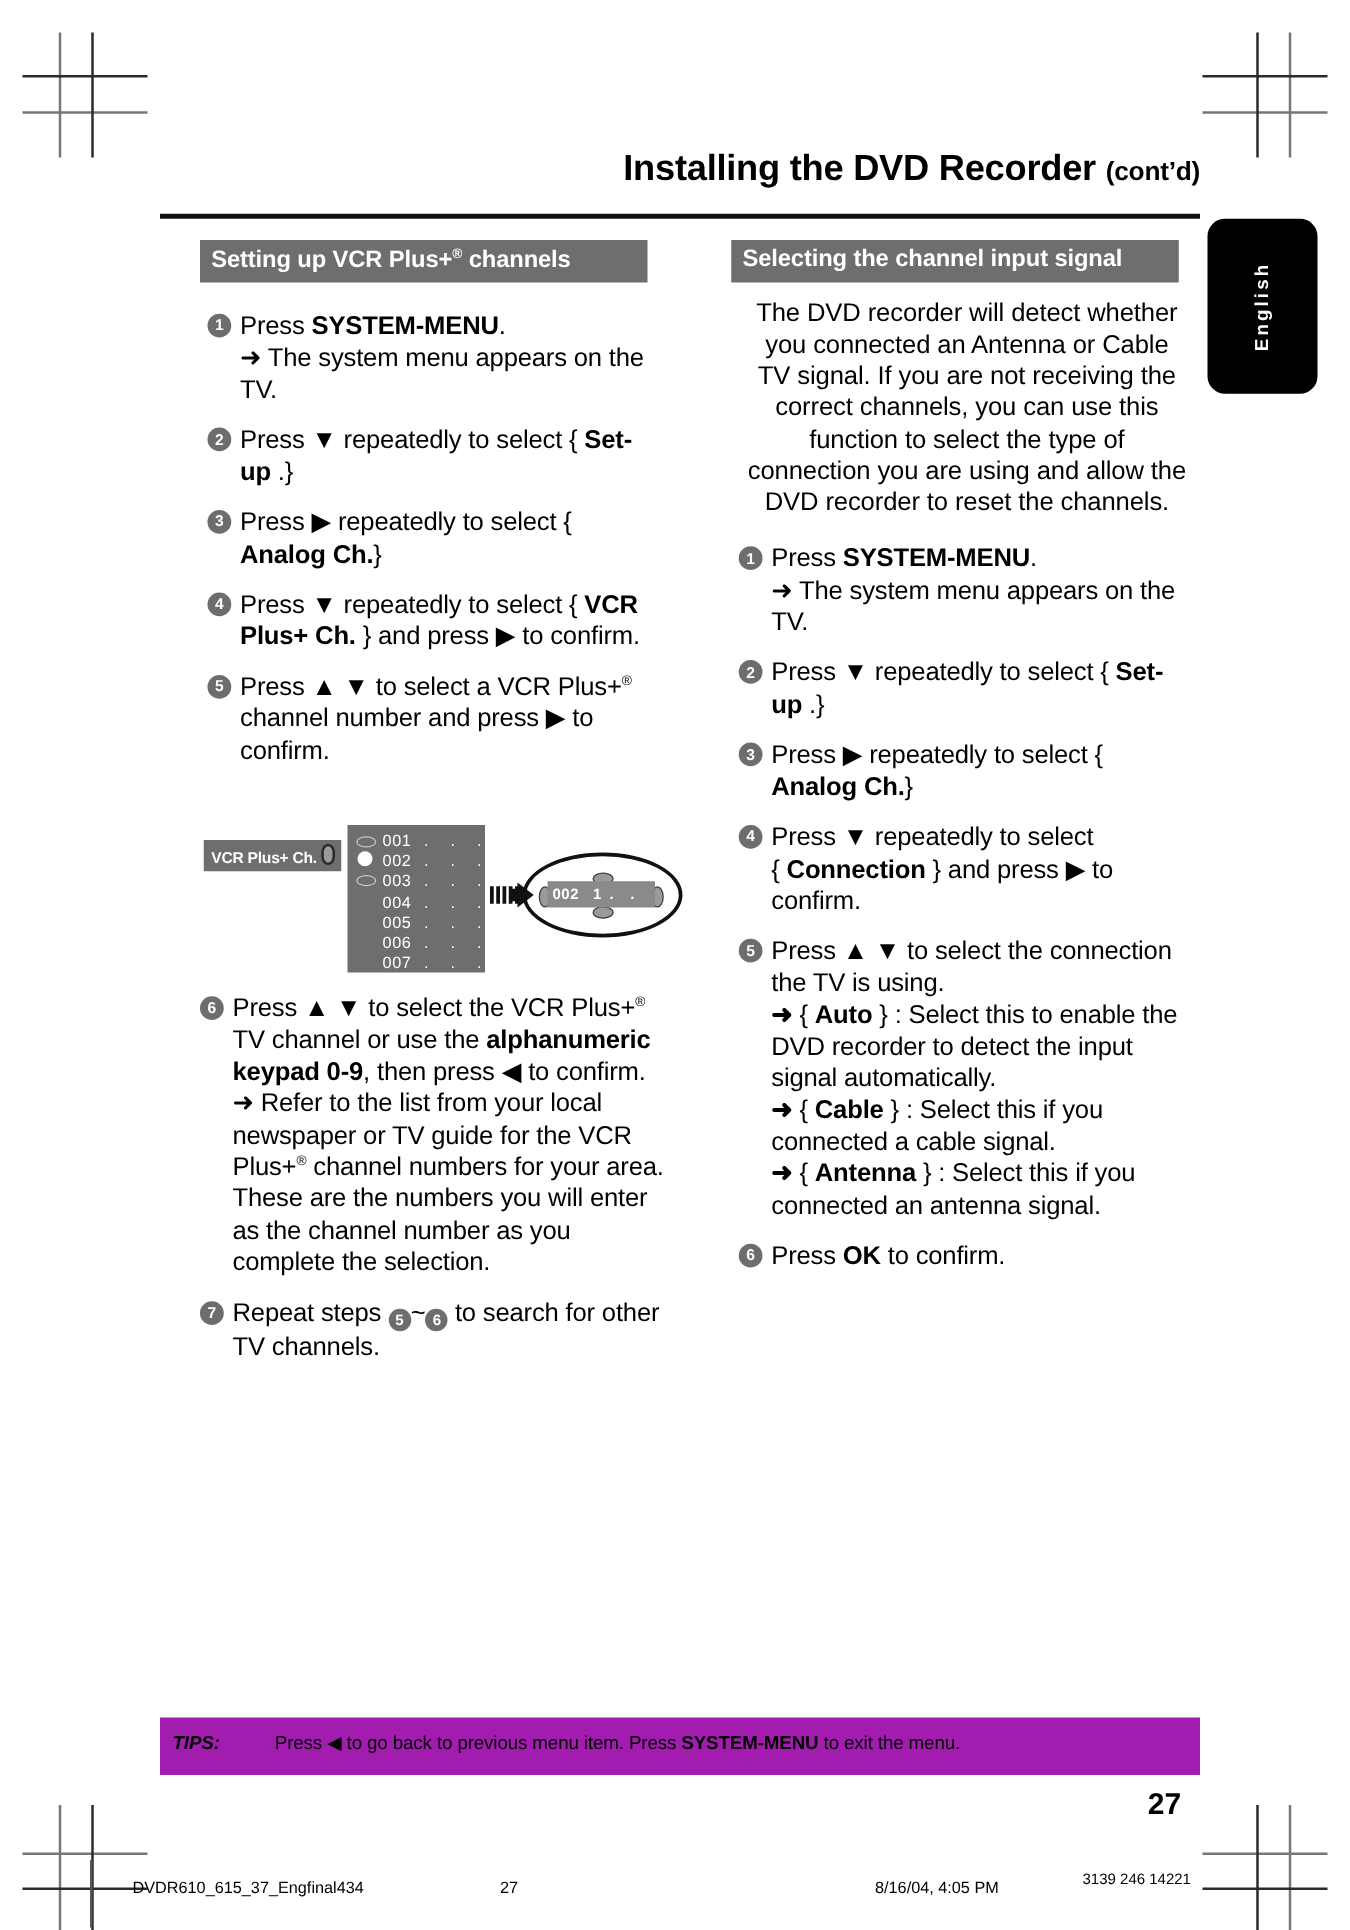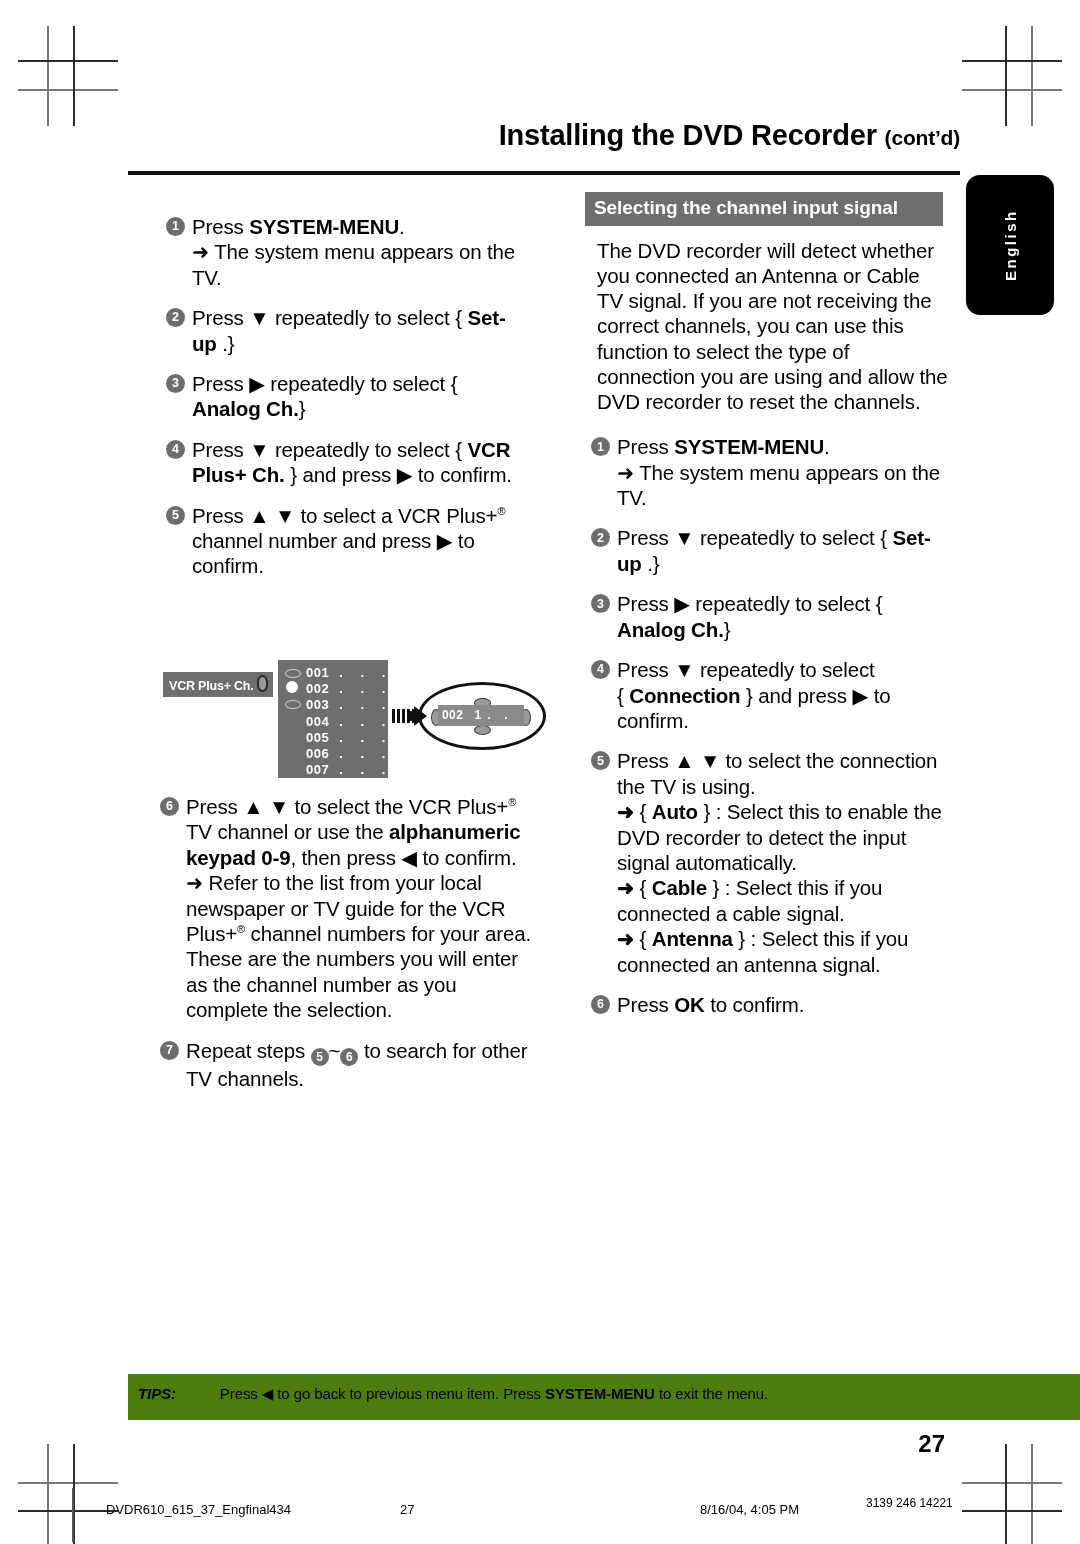--- a/index.html
+++ b/index.html
@@ -48,21 +48,21 @@
     letter-spacing:-0.1px;white-space:nowrap;
   }
   #col-left .sec-head{width:340px;}
   #col-right .sec-head{width:340px;}
   .sec-head sup{font-size:11px;vertical-align:super;}
 
   .intro{
     font-size:20.5px;line-height:1.23;margin:12px 0 0 22px;
     letter-spacing:-0.1px;
   }
-  #col-right .intro{margin-left:12px;}
+  #col-right .intro{margin-left:12px;text-align:center;}
 
   
   .steps{margin:0;padding:0;list-style:none;}
   .step{position:relative;margin-top:15px;font-size:20.5px;line-height:1.24;letter-spacing:-0.15px;}
   .step .num{
     position:absolute;left:0;top:3px;width:19px;height:19px;border-radius:50%;
     background:#6d6d6d;color:#fff;font-size:12.5px;font-weight:bold;
     display:flex;align-items:center;justify-content:center;line-height:1;
   }
   .step .body{display:block;padding-left:26px;}
@@ -87,21 +87,21 @@
   }
   #vcr-tag .lens{
     display:inline-block;width:7px;height:13px;border:2px solid #2a2a2a;
     border-radius:60% / 50%;vertical-align:-2px;margin-left:3px;background:#9a9a9a;
   }
   #list-box{
     position:absolute;left:128px;top:0px;width:110px;height:118px;background:#6e6e6e;
   }
   #list-box .rows{position:absolute;left:28px;top:5px;}
   #list-box .row{
-    color:#fff;font-size:13px;font-weight:bold;line-height:16.2px;letter-spacing:0.5px;
+    color:#fff;font-size:13px;font-weight:normal;line-height:16.2px;letter-spacing:0.5px;
     white-space:nowrap;
   }
   #list-box .row .dots{letter-spacing:7px;margin-left:10px;}
   .sel-marks{position:absolute;left:6px;top:9px;width:18px;height:46px;}
   .sel-marks .cap{
     position:absolute;left:1px;width:14px;height:7px;border:1.6px solid #c9c9c9;
     border-radius:50%;background:transparent;
   }
   .sel-marks .cap.top{top:0px;}
   .sel-marks .cap.bot{top:31px;}
@@ -125,21 +125,21 @@
     color:#fff;font-size:12px;font-weight:bold;line-height:21px;letter-spacing:0.4px;
     white-space:nowrap;padding-left:4px;box-sizing:border-box;
   }
   #callout-box .dots{letter-spacing:5px;margin-left:6px;}
   .knob{position:absolute;background:#9a9a9a;border:1.6px solid #3a3a3a;}
   .knob.h{width:15px;height:8px;border-radius:50%;}
   .knob.v{width:8px;height:15px;border-radius:50%;}
 
   
   #tips{
-    position:absolute;left:128px;top:1362px;width:952px;height:46px;background:#4d7c0f;
+    position:absolute;left:128px;top:1362px;width:832px;height:46px;background:#a21caf;
   }
   #tips-inner{
     position:absolute;left:10px;top:11px;font-size:15px;white-space:nowrap;letter-spacing:-0.1px;
   }
   #tips-label{font-style:italic;font-weight:bold;margin-right:44px;}
 
   #page-number{
     position:absolute;left:0;top:1418px;width:945px;text-align:right;
     font-size:24px;font-weight:bold;
   }
@@ -181,20 +181,21 @@
   <div id="title-block">
     <h1 id="page-title"><span>Installing the DVD Recorder</span> <span class="contd">(cont’d)</span></h1>
   </div>
   <div id="title-rule"></div>
 
   <div id="english-tab">
     <div id="english-label">English</div>
   </div>
 
   <div class="col" id="col-left">
+    <div class="sec-head"><span>Setting up VCR Plus+</span><sup>®</sup><span> channels</span></div>
 
 
     <ul class="steps">
 
       <li class="step" style="margin-top:22px;">
         <span class="num">1</span>
         <span class="body">
           <span>Press </span><b>SYSTEM-MENU</b><span>.</span>
           <span class="sub">➜ The system menu appears on the TV.</span>
         </span>

